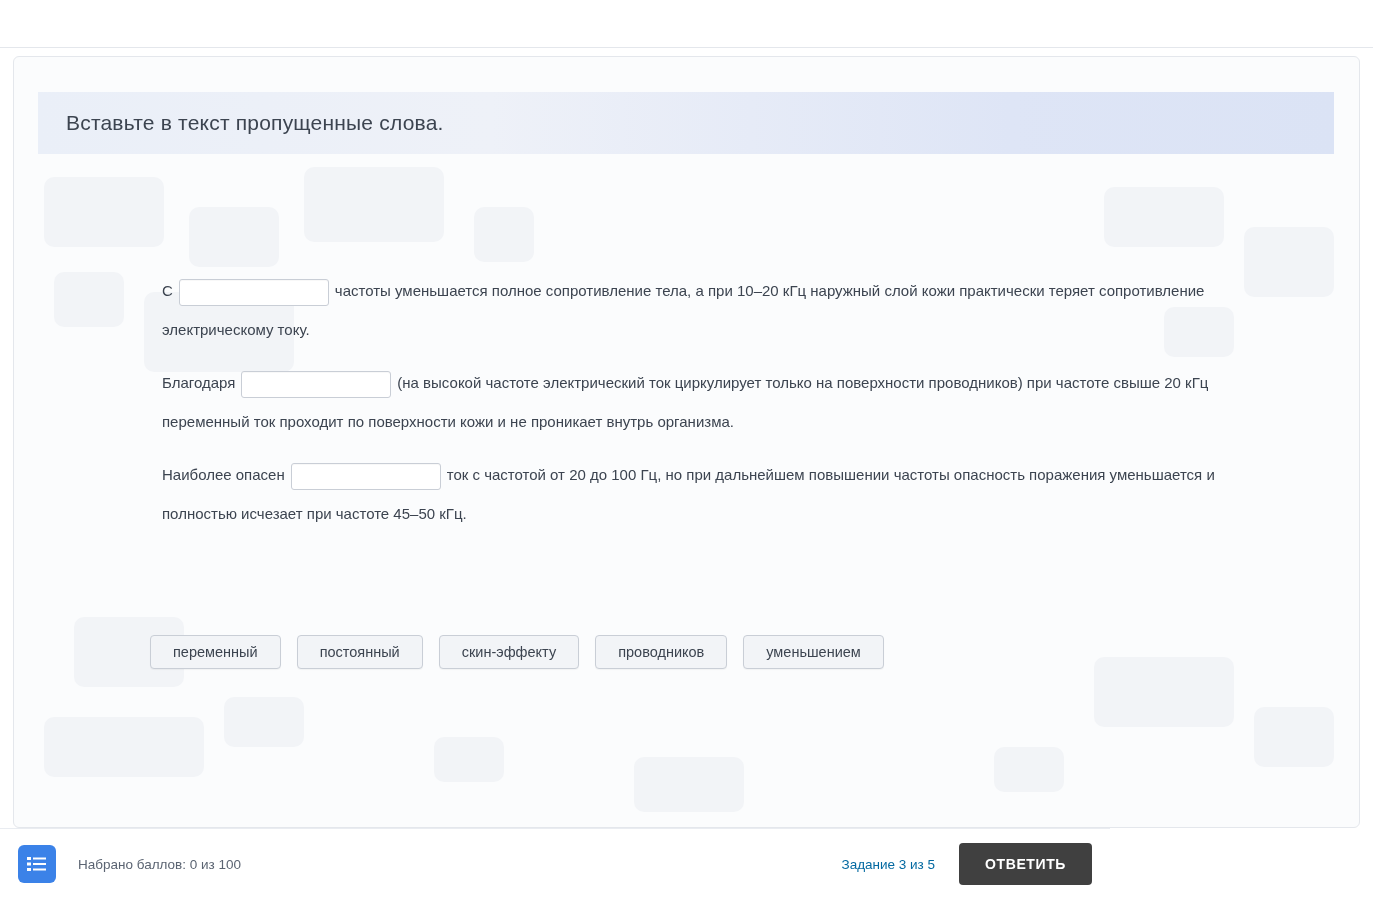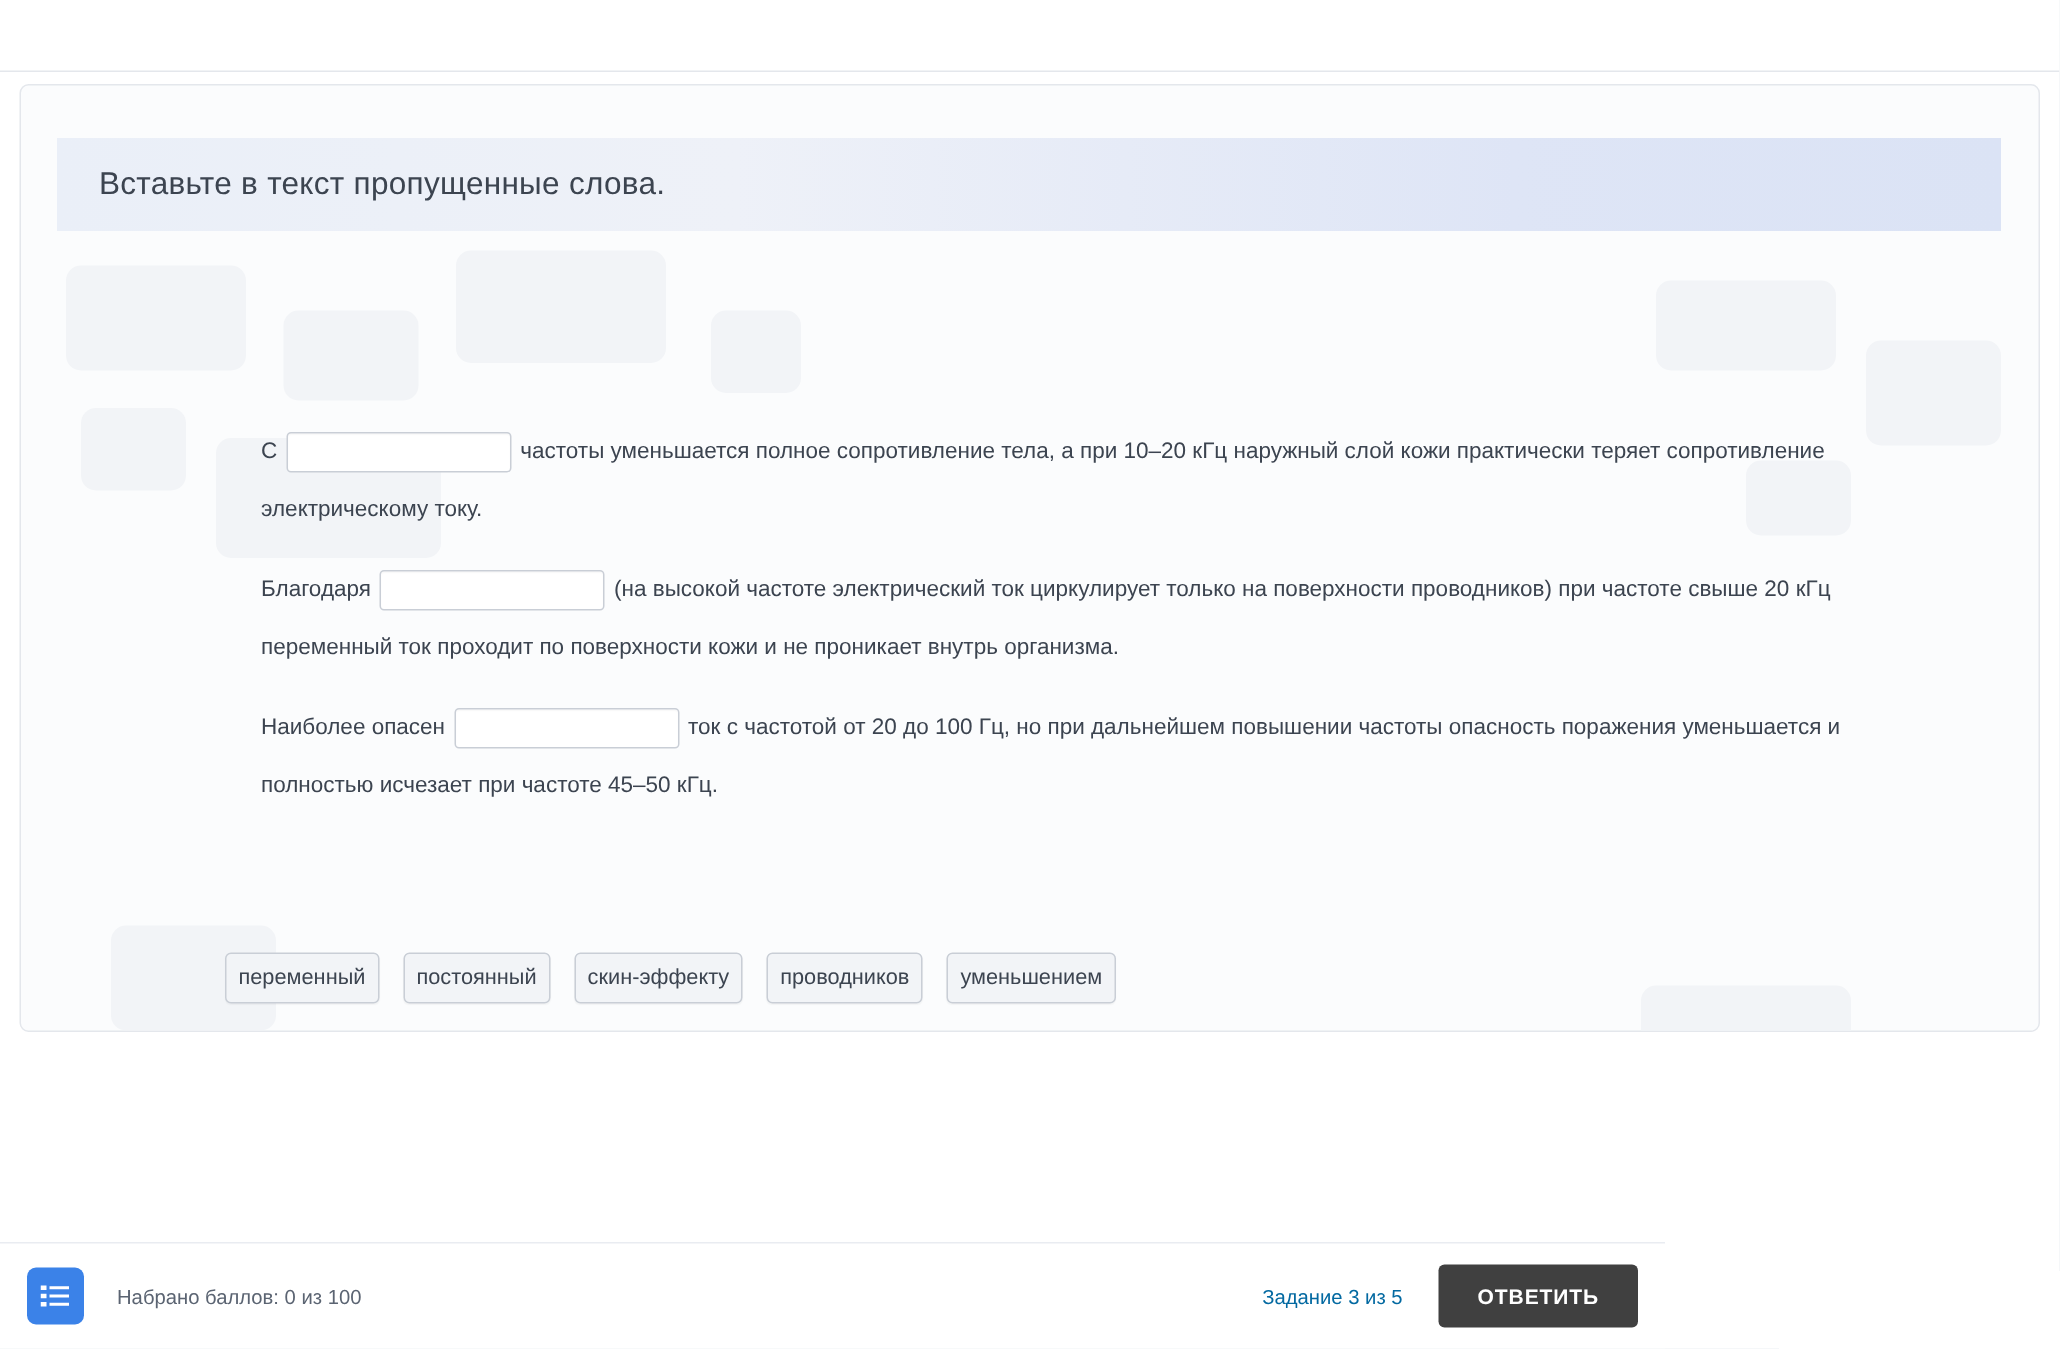--- a/index.html
+++ b/index.html
@@ -16,21 +16,21 @@
     background: #ffffff;
   }
   .topbar {
     height: 48px;
     background: #ffffff;
     border-bottom: 1px solid #e4e7ec;
   }
   .card {
     position: absolute;
     left: 13px; top: 56px;
-    width: 1347px; height: 632px;
+    width: 1347px; height: 772px;
     background: #fbfcfd;
     border: 1px solid #e4e7ec;
     border-radius: 6px;
     overflow: hidden;
   }
   
   .bg-deco { position: absolute; inset: 0; overflow: hidden; pointer-events: none; }
   .bg-deco i {
     position: absolute;
     display: block;
@@ -46,23 +46,22 @@
     align-items: center;
     padding-left: 28px;
   }
   .banner-title {
     font-size: 21px;
     color: #3c4450;
     letter-spacing: .2px;
   }
   .content {
     position: absolute;
-    left: 148px; top: 224px;
+    left: 148px; top: 214px;
     width: 1120px;
-    margin-left: 12px;
   }
   .para {
     font-size: 15px;
     color: #3c4450;
     line-height: 39px;
     margin: 0 0 14px 0;
   }
   .para:last-child { margin-bottom: 0; }
   .blank {
     display: inline-block;
@@ -82,21 +81,21 @@
     left: 136px; top: 578px;
     width: 1180px;
     display: flex;
     gap: 16px;
     align-items: center;
   }
   .opt {
     background: #f2f4f7;
     border: 1px solid #c9ced6;
     border-radius: 4px;
-    padding: 8px 8px;
+    padding: 8px 22px;
     font-size: 14.5px;
     color: #3c4450;
     cursor: pointer;
     white-space: nowrap;
     box-shadow: 0 1px 1px rgba(0,0,0,.04);
   }
   .footer {
     position: absolute;
     left: 0; bottom: 0;
     width: 1110px; height: 71px;

